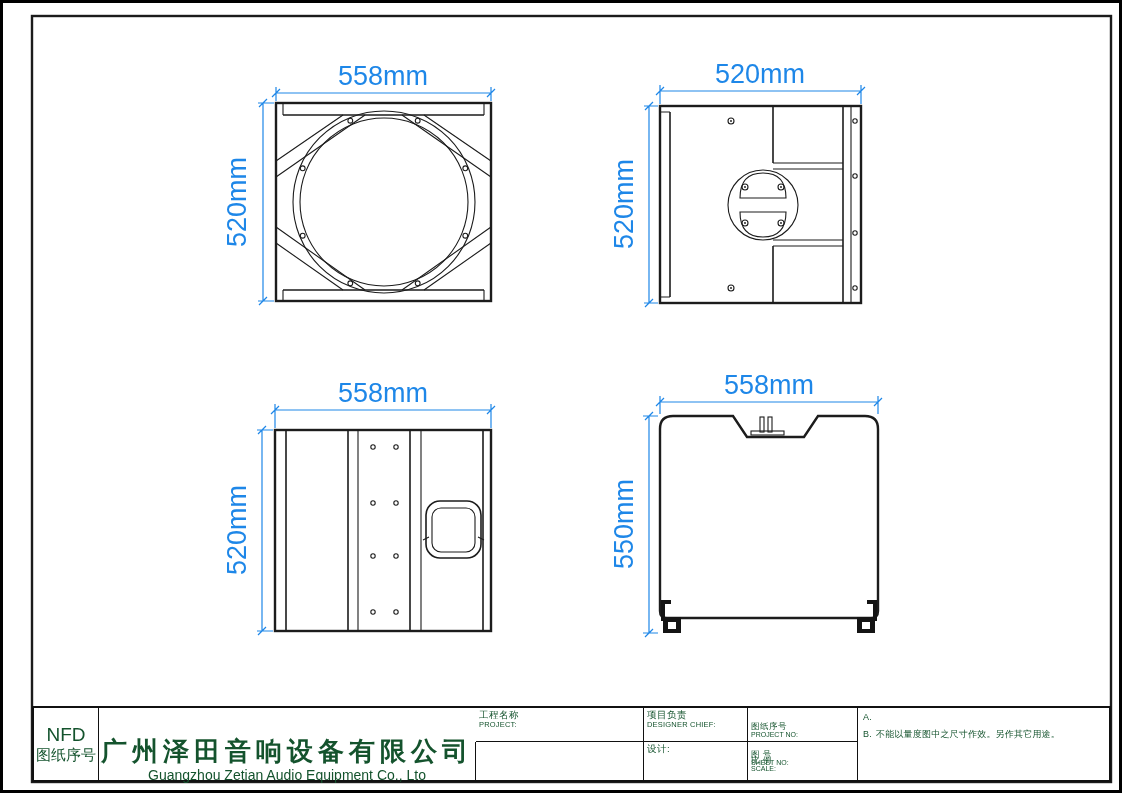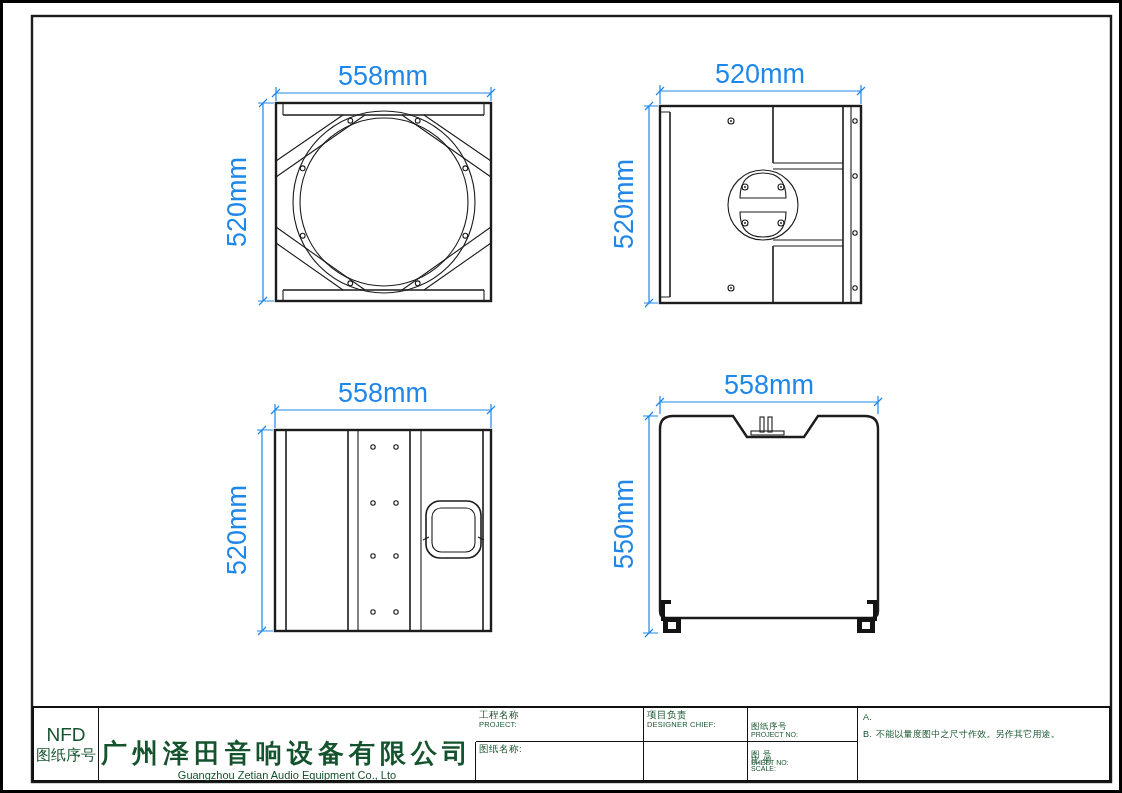--- a/index.html
+++ b/index.html
@@ -34,21 +34,21 @@
   .c-notes{flex:1;padding:4px 4px 2px 5px;}
   .row1{height:34px;border-bottom:1px solid #111;box-sizing:border-box;padding:2px 3px;}
   .row2{flex:1;padding:2px 3px;}
   .lblcn{font-size:9.5px;line-height:1.15;letter-spacing:.5px;}
   .lblen{font-size:7.5px;line-height:1.15;letter-spacing:.2px;}
   .lblcn-s{font-size:8.5px;line-height:1.05;letter-spacing:.5px;margin-top:12px;}
   .lblen-s{font-size:7px;line-height:1.05;}
   .brand{font-size:19px;line-height:1.2;}
   .brandcn{font-size:15px;font-family:"Liberation Serif",serif;line-height:1.2;}
   .companycn{font-size:26px;font-weight:bold;font-family:"DejaVu Serif","Liberation Serif",serif;letter-spacing:5px;line-height:1.15;white-space:nowrap;}
-  .companyen{font-size:11px;line-height:1.25;}
+  .companyen{font-size:14px;line-height:1.25;}
   .note{display:flex;font-size:9px;line-height:1.3;margin-bottom:5px;letter-spacing:.2px;}
   .note .nl{width:13px;flex:none;}
 </style>
 </head>
 <body>
 
 <div id="sheet">
 
   <svg id="drawing-svg" viewBox="0 0 1122 793">
 
@@ -204,29 +204,29 @@
     <div class="tcell c-company">
       <div class="companycn">广州泽田音响设备有限公司</div>
       <div class="companyen">Guangzhou Zetian Audio Equipment Co., Lto</div>
     </div>
 
     <div class="tcell c-f1">
       <div class="row1">
         <div class="lblcn">工程名称</div>
         <div class="lblen">PROJECT:</div>
       </div>
-      <div class="row2">
-        <div class="lblcn">图纸名称:</div>
-      </div>
     </div>
 
     <div class="tcell c-f2">
       <div class="row1">
         <div class="lblcn">项目负责</div>
         <div class="lblen">DESIGNER CHIEF:</div>
+      </div>
+      <div class="row2">
+        <div class="lblcn">设计:</div>
       </div>
     </div>
 
 
     <div class="tcell c-f4">
       <div class="row1">
         <div class="lblcn-s">图纸序号</div>
         <div class="lblen-s">PROJECT NO:</div>
         <div class="lblcn-s">图  号</div>
         <div class="lblen-s">SHEET NO:</div>

